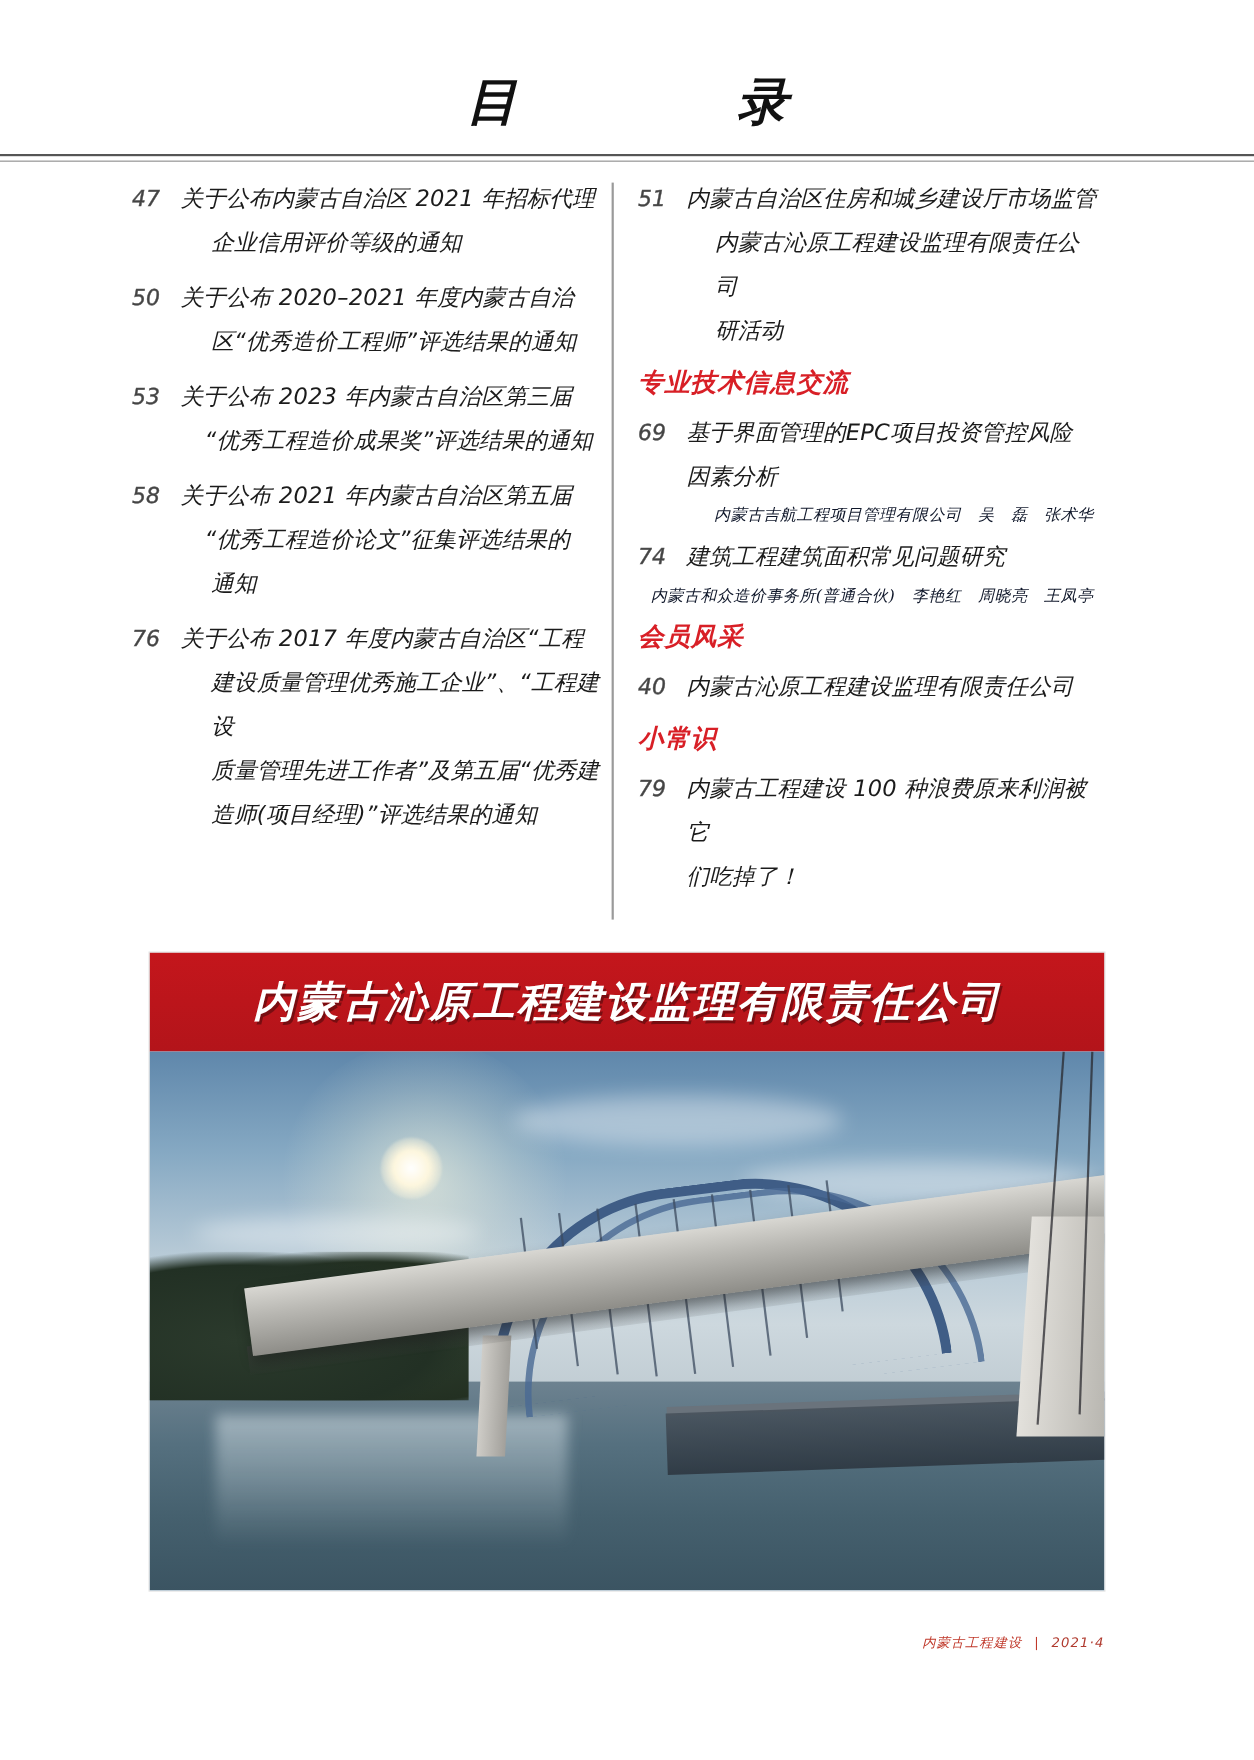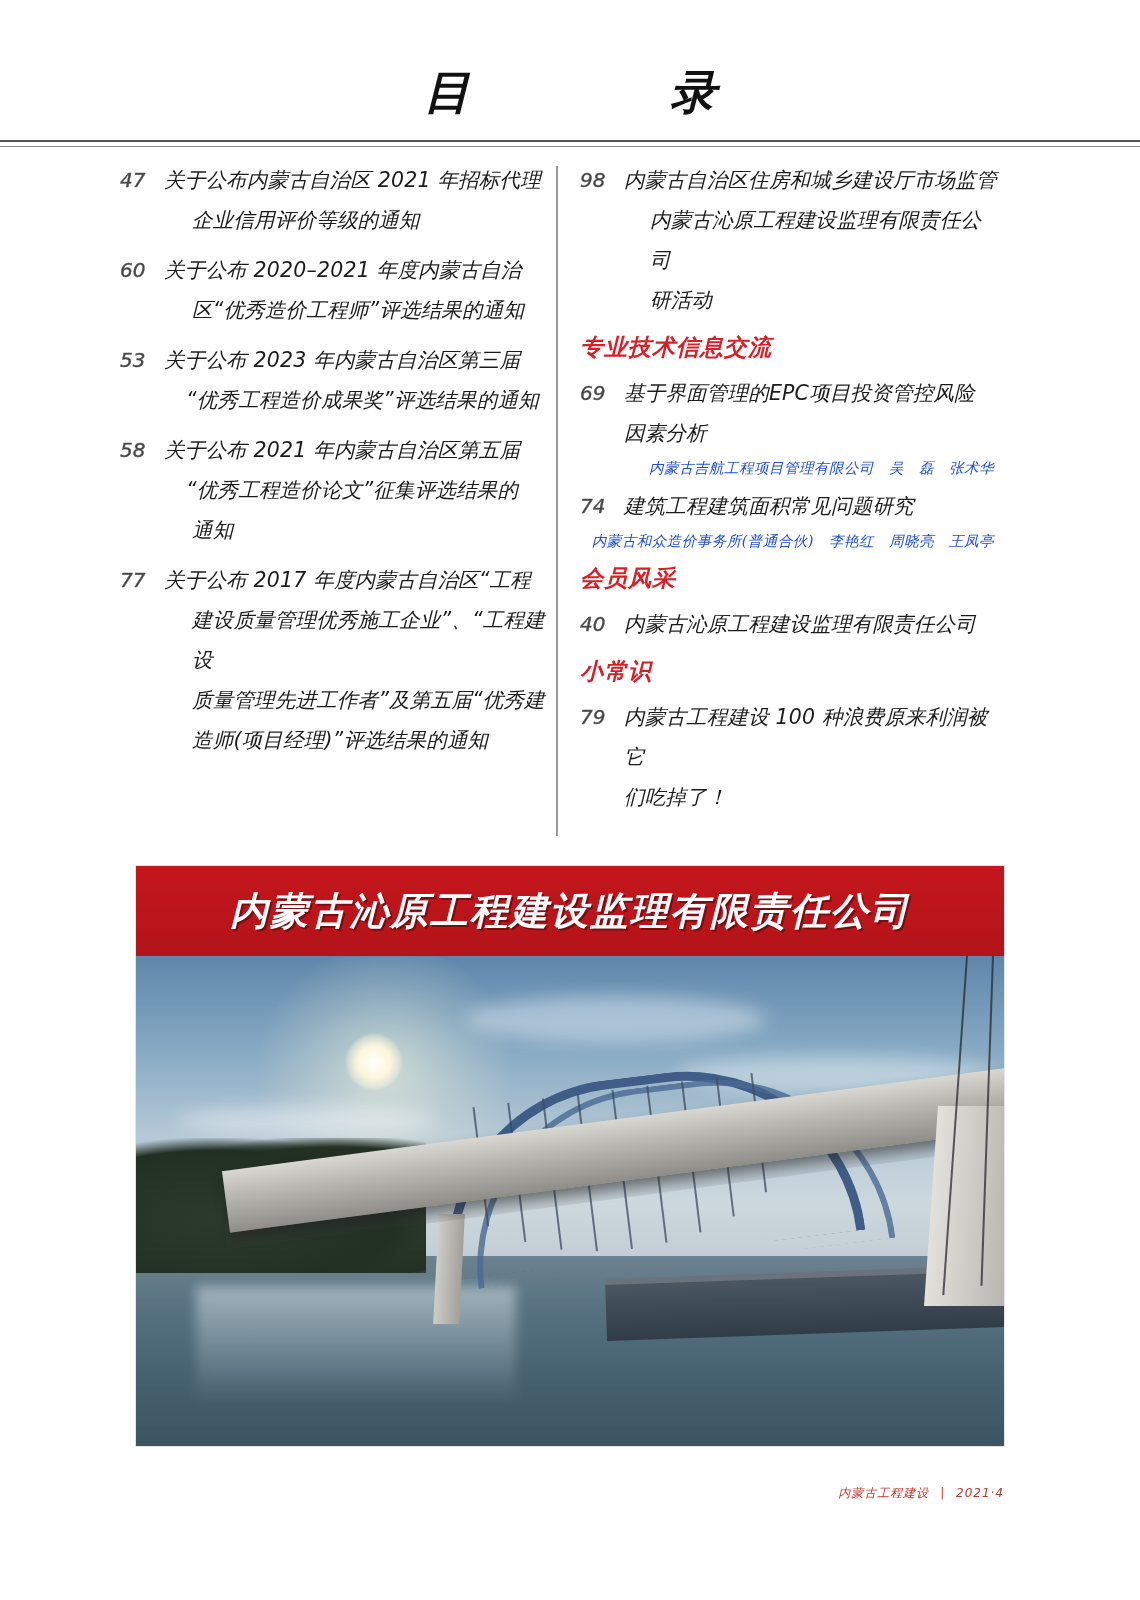--- a/index.html
+++ b/index.html
@@ -98,21 +98,21 @@
     flex: 1 1 auto;
     font-family: "DejaVu Sans", "Liberation Sans", sans-serif;
     font-size: 20.5px;
     line-height: 40px;
     color: #1b1b1b;
     letter-spacing: 0.2px;
   }
   .author {
     font-family: "DejaVu Serif", "Liberation Serif", serif;
     font-size: 14.5px;
-    color: #1d4ed8;
+    color: #0f172a;
     text-align: right;
     padding-right: 6px;
     margin-top: -4px;
     margin-bottom: 8px;
     letter-spacing: 0.5px;
   }
   .section-head {
     font-family: "DejaVu Sans", "Liberation Sans", sans-serif;
     font-weight: bold;
     font-size: 23px;
@@ -313,21 +313,21 @@
 
     <div class="entry">
       <div class="pagenum outline">47</div>
       <div class="entry-text">
         <div>关于公布内蒙古自治区 2021 年招标代理</div>
         <div style="padding-left:28px">企业信用评价等级的通知</div>
       </div>
     </div>
 
     <div class="entry">
-      <div class="pagenum outline">60</div>
+      <div class="pagenum outline">50</div>
       <div class="entry-text">
         <div>关于公布 2020–2021 年度内蒙古自治</div>
         <div style="padding-left:28px">区“优秀造价工程师”评选结果的通知</div>
       </div>
     </div>
 
     <div class="entry">
       <div class="pagenum outline">53</div>
       <div class="entry-text">
         <div>关于公布 2023 年内蒙古自治区第三届</div>
@@ -338,35 +338,35 @@
     <div class="entry">
       <div class="pagenum outline">58</div>
       <div class="entry-text">
         <div>关于公布 2021 年内蒙古自治区第五届</div>
         <div style="padding-left:22px">“优秀工程造价论文”征集评选结果的</div>
         <div style="padding-left:28px">通知</div>
       </div>
     </div>
 
     <div class="entry">
-      <div class="pagenum outline">77</div>
+      <div class="pagenum outline">76</div>
       <div class="entry-text">
         <div>关于公布 2017 年度内蒙古自治区“工程</div>
         <div style="padding-left:28px">建设质量管理优秀施工企业”、“工程建设</div>
         <div style="padding-left:28px">质量管理先进工作者”及第五届“优秀建</div>
         <div style="padding-left:28px">造师(项目经理)”评选结果的通知</div>
       </div>
     </div>
 
   </div>
 
   <div class="col col-right">
 
     <div class="entry">
-      <div class="pagenum outline">98</div>
+      <div class="pagenum outline">51</div>
       <div class="entry-text">
         <div>内蒙古自治区住房和城乡建设厅市场监管</div>
         <div style="padding-left:26px">内蒙古沁原工程建设监理有限责任公司</div>
         <div style="padding-left:26px">研活动</div>
       </div>
     </div>
 
     <div class="section-head">专业技术信息交流</div>
 
     <div class="entry">

